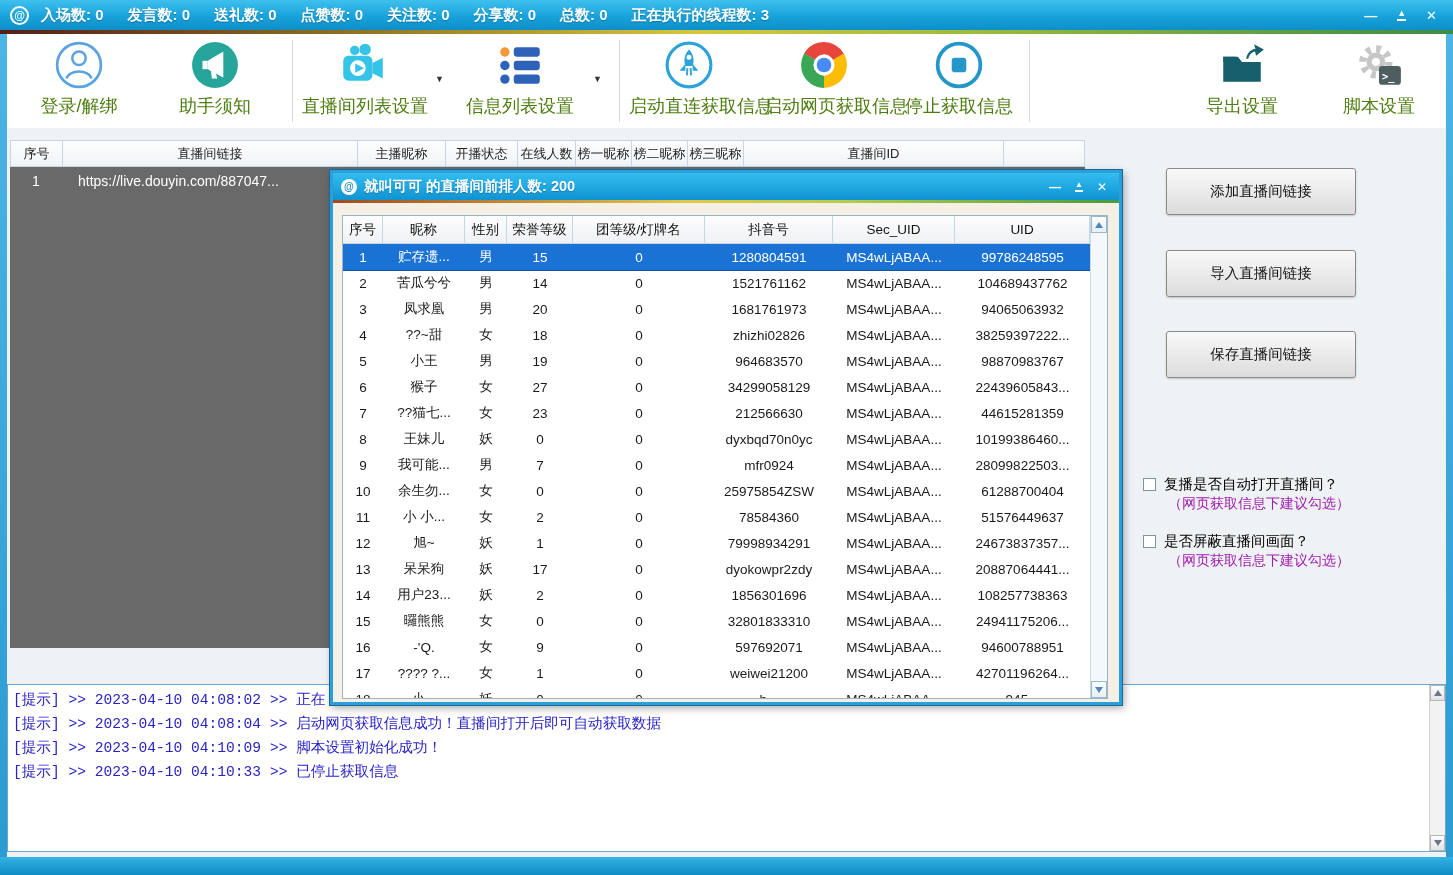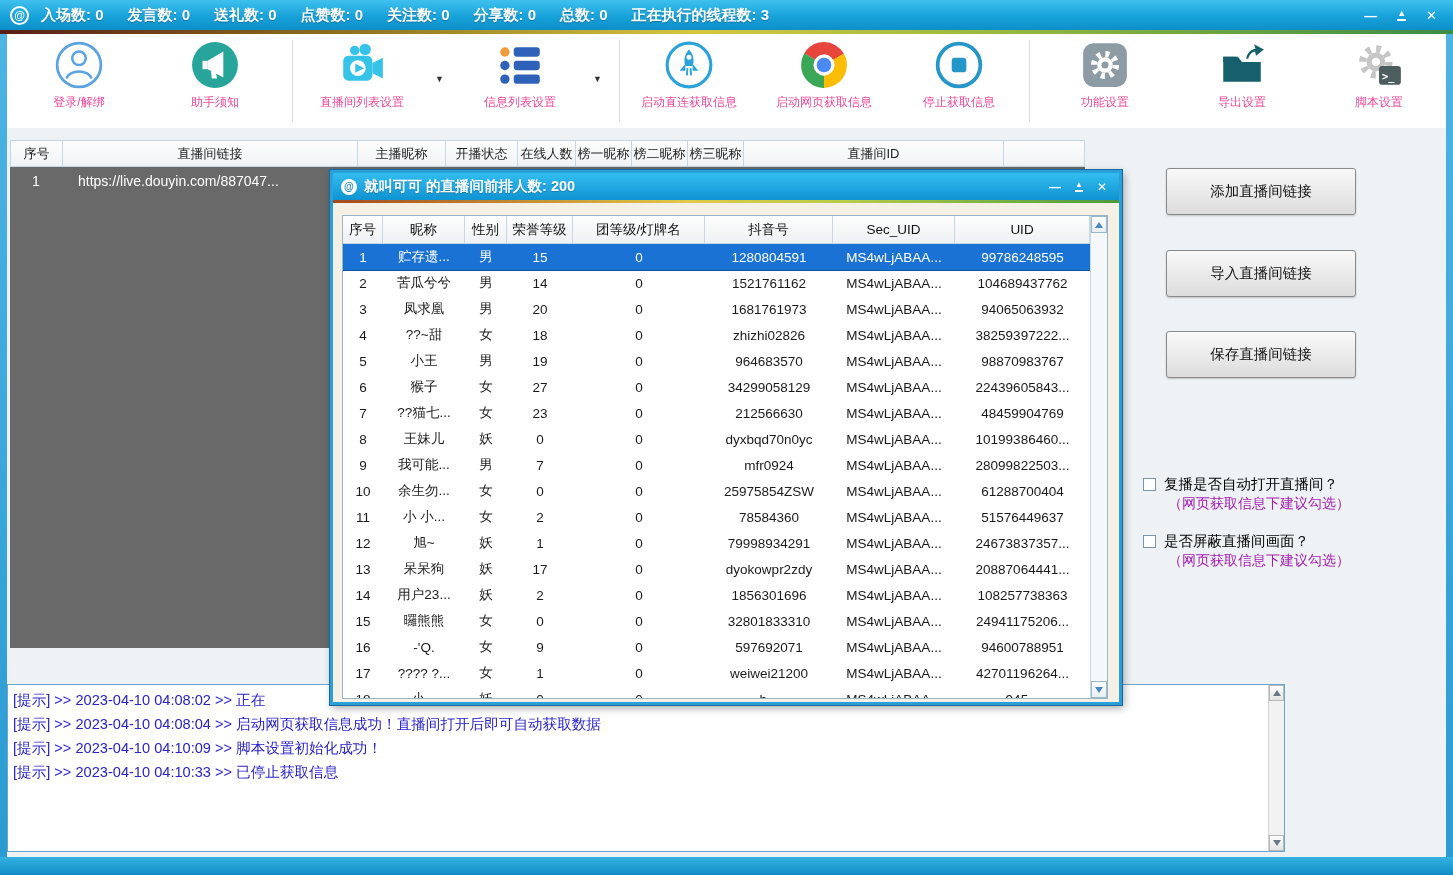--- a/index.html
+++ b/index.html
@@ -26,21 +26,21 @@
   .edge { position:absolute; top:34px; bottom:18px; width:7px; background:linear-gradient(180deg,#4db4e4,#2b9bd2); }
   .edge.left { left:0; } .edge.right { right:0; }
   .footer { position:absolute; left:0; bottom:0; width:1453px; height:18px;
     background:linear-gradient(180deg,#35b2e2,#0f8cc4); }
 
   
   .toolbar { position:absolute; left:7px; top:34px; width:1439px; height:94px; background:#fff; }
   .tool { position:absolute; top:4px; width:120px; text-align:center; cursor:pointer; }
   .ticon { width:50px; height:50px; margin:2px auto 4px; }
   .ticon svg { width:50px; height:50px; display:block; }
-  .tlabel { font-size:12px; color:#ec4899; white-space:nowrap; }
+  .tlabel { font-size:18px; color:#4d7c0f; white-space:nowrap; }
   .tarrow { position:absolute; top:40px; font-size:9px; color:#333; cursor:pointer; }
   .tsep { position:absolute; top:6px; width:1px; height:82px; background:#d9d9d9; }
 
   
   .main-header { position:absolute; left:10px; top:140px; width:1075px; height:27px; display:flex;
     background:linear-gradient(180deg,#fdfdfd,#f0f3f5); border:1px solid #c2d6e4; }
   .mh { height:100%; display:flex; align-items:center; justify-content:center;
     font-size:13px; color:#222; border-right:1px solid #c3d7e5; white-space:nowrap; overflow:hidden; }
   .mc0{width:52px}.mc1{width:295px}.mc2{width:88px}.mc3{width:72px}.mc4{width:58px}
   .mc5{width:56px}.mc6{width:56px}.mc7{width:56px}.mc8{width:260px}.mc9{flex:1;border-right:none}
@@ -52,22 +52,22 @@
   
   .rbtn { position:absolute; left:1166px; width:190px; height:47px; border:1px solid #8a8a8a; border-radius:3px;
     background:linear-gradient(180deg,#f9f9f9,#dcdcdc); box-shadow:0 1px 2px rgba(0,0,0,.2);
     font-size:14.5px; color:#111; display:flex; align-items:center; justify-content:center; cursor:pointer; }
   .chkgroup { position:absolute; left:1143px; width:300px; cursor:pointer; }
   .chkbox { position:absolute; left:0; top:3px; width:13px; height:13px; background:#fff; border:1px solid #7a95a8; }
   .chktext { margin-left:21px; font-size:14.5px; color:#000; line-height:19px; white-space:nowrap; }
   .chknote { margin-left:25px; font-size:14px; color:#a21caf; line-height:19px; white-space:nowrap; }
 
   
-  .log { position:absolute; left:7px; top:684px; width:1278px; height:168px; background:#fff;
-    border:1px solid #6aa6cc; overflow:hidden; }
+  .log { position:absolute; left:7px; top:684px; width:1439px; height:168px; background:#fff;
+    border:1px solid #6aa6cc; overflow:hidden;font-family:Liberation Mono, monospace; }
   .log-line { font-size:14.6px; color:#2822c8; line-height:24px; padding-left:5px; white-space:nowrap; }
   .log-scroll { position:absolute; right:0; top:0; width:16px; height:100%; background:#f2f2f2; border-left:1px solid #d0d0d0; }
   .lsb { position:absolute; left:0; width:15px; height:16px; background:linear-gradient(180deg,#fdfdfd,#e4e4e4);
     border:1px solid #b8b8b8; display:flex; align-items:center; justify-content:center; cursor:pointer; }
   .lsb.top{top:0}.lsb.bot{bottom:0}
   .tri-up{width:0;height:0;border-left:4px solid transparent;border-right:4px solid transparent;border-bottom:6px solid #68788a;}
   .tri-down{width:0;height:0;border-left:4px solid transparent;border-right:4px solid transparent;border-top:6px solid #68788a;}
 
   
   .dialog { position:absolute; left:330px; top:170px; width:792px; height:535px; z-index:10;
@@ -208,31 +208,20 @@
               <circle cx="24" cy="24" r="16" fill="none" stroke="#e8453c" stroke-width="12" stroke-dasharray="33.5 67"></circle>
               <circle cx="24" cy="24" r="16" fill="none" stroke="#fcbd06" stroke-width="12" stroke-dasharray="33.5 67" transform="rotate(120 24 24)"></circle>
               <circle cx="24" cy="24" r="16" fill="none" stroke="#3aa757" stroke-width="12" stroke-dasharray="33.5 67" transform="rotate(240 24 24)"></circle>
             </g>
             <circle cx="24" cy="24" r="10" fill="#fff"></circle>
             <circle cx="24" cy="24" r="7" fill="#4a8af4"></circle>
           </svg>
         </div>
         <div class="tlabel">启动网页获取信息</div>
       </div>
-      <div class="tool" style="left: 1038px;">
-        <div class="ticon">
-          <svg viewBox="0 0 48 48">
-            <rect x="3" y="3" width="42" height="42" rx="10" fill="#8d9ca4"></rect>
-            <circle cx="24" cy="24" r="10.5" fill="none" stroke="#fff" stroke-width="6" stroke-dasharray="3.8 4.45"></circle>
-            <circle cx="24" cy="24" r="7.5" fill="#fff"></circle>
-            <circle cx="24" cy="24" r="3.4" fill="#8d9ca4"></circle>
-          </svg>
-        </div>
-        <div class="tlabel">功能设置</div>
-      </div>
       <div class="tool" style="left: 1175px; text-align: center;">
         <div class="ticon">
           <svg viewBox="0 0 48 48">
             <path d="M6 16 L6 40 L42 40 L42 21 L24 21 L20 16 Z" fill="#15606c"></path>
             <path d="M6 16 L18 16 L22 21 L6 21 Z" fill="#15606c"></path>
             <path d="M28 18 C29 12 33 9 37 8.5 L35.5 4 L45 9 L37.5 15 L36.5 11 C33.5 11.7 31 13.8 30 18 Z" fill="#15606c"></path>
           </svg>
         </div>
         <div class="tlabel">导出设置</div>
       </div>
@@ -388,21 +377,21 @@
             <div class="dcell dc7">22439605843...</div>
           </div>
           <div class="drow">
             <div class="dcell dc0">7</div>
             <div class="dcell dc1">??猫七...</div>
             <div class="dcell dc2">女</div>
             <div class="dcell dc3">23</div>
             <div class="dcell dc4">0</div>
             <div class="dcell dc5">212566630</div>
             <div class="dcell dc6">MS4wLjABAA...</div>
-            <div class="dcell dc7">48459904769</div>
+            <div class="dcell dc7">44615281359</div>
           </div>
           <div class="drow">
             <div class="dcell dc0">8</div>
             <div class="dcell dc1">王妹儿</div>
             <div class="dcell dc2">妖</div>
             <div class="dcell dc3">0</div>
             <div class="dcell dc4">0</div>
             <div class="dcell dc5">dyxbqd70n0yc</div>
             <div class="dcell dc6">MS4wLjABAA...</div>
             <div class="dcell dc7">10199386460...</div>

